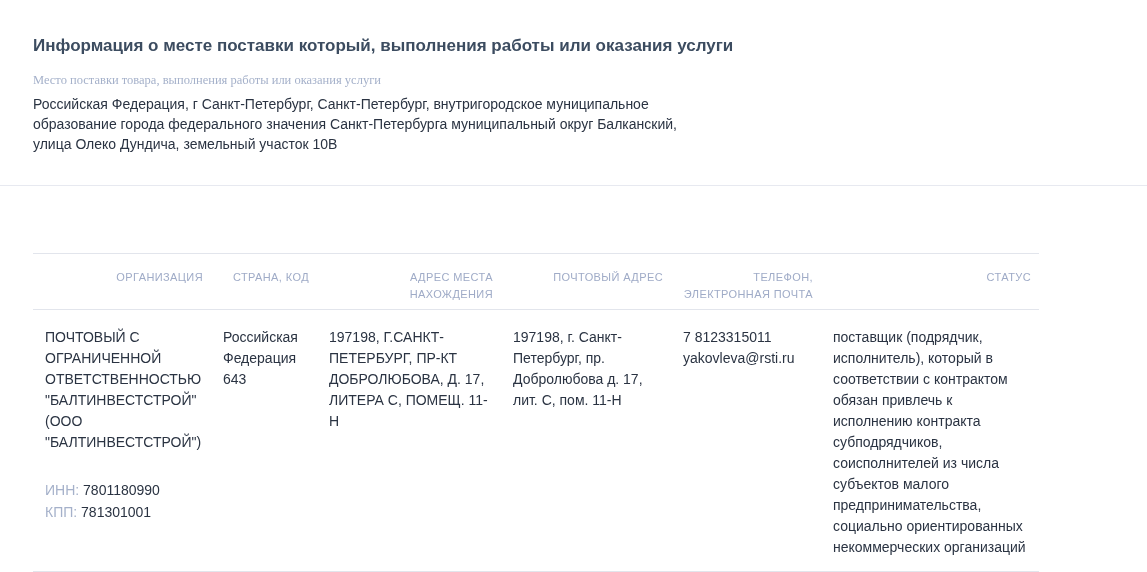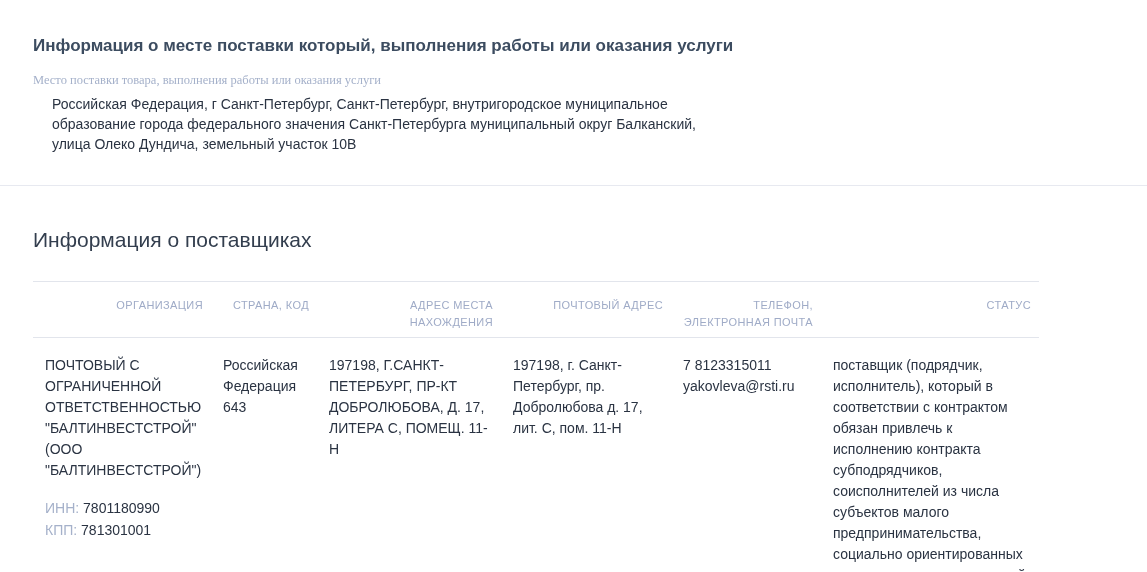--- a/index.html
+++ b/index.html
@@ -33,21 +33,20 @@
     line-height: 14px;
     color: #a5b1ca;
     font-family: Liberation Serif, serif;
   }
   .field-value {
     margin-top: 7px;
     font-size: 14px;
     line-height: 20px;
     max-width: 655px;
     color: #2a3342;
-    margin-left: 19px;
   }
 
   
   .divider {
     margin-top: 31px;
     border-top: 1px solid #e7e9f0;
     width: 100%;
     height: 0;
   }
 
@@ -86,42 +85,41 @@
     border-bottom: 1px solid #e2e5ec;
     padding: 17px 8px 13px 12px;
     vertical-align: top;
     font-size: 14px;
     line-height: 21px;
     color: #2a3342;
   }
   td.cell-status { padding-right: 10px; }
 
   .reg-numbers {
-    margin-top: 16px;
+    margin-top: 26px;
     line-height: 22px;
   }
   .reg-label { color: #a5b1ca; }
 </style>
 </head>
 <body>
 
 <div>
 
   <section class="section-delivery">
     <h2>Информация о месте поставки который, выполнения работы или оказания услуги</h2>
     <div>
       <div class="field-label">Место поставки товара, выполнения работы или оказания услуги</div>
       <div class="field-value">Российская Федерация, г Санкт-Петербург, Санкт-Петербург, внутригородское муниципальное образование города федерального значения Санкт-Петербурга муниципальный округ Балканский, улица Олеко Дундича, земельный участок 10В</div>
     </div>
   </section>
 
   <div class="divider"></div>
 
   <section class="section-suppliers">
-    <h1>Информация о поставщиках</h1>
 
     <table class="suppliers">
       <colgroup>
         <col style="width:178px">
         <col style="width:106px">
         <col style="width:184px">
         <col style="width:170px">
         <col style="width:150px">
         <col style="width:218px">
       </colgroup>

